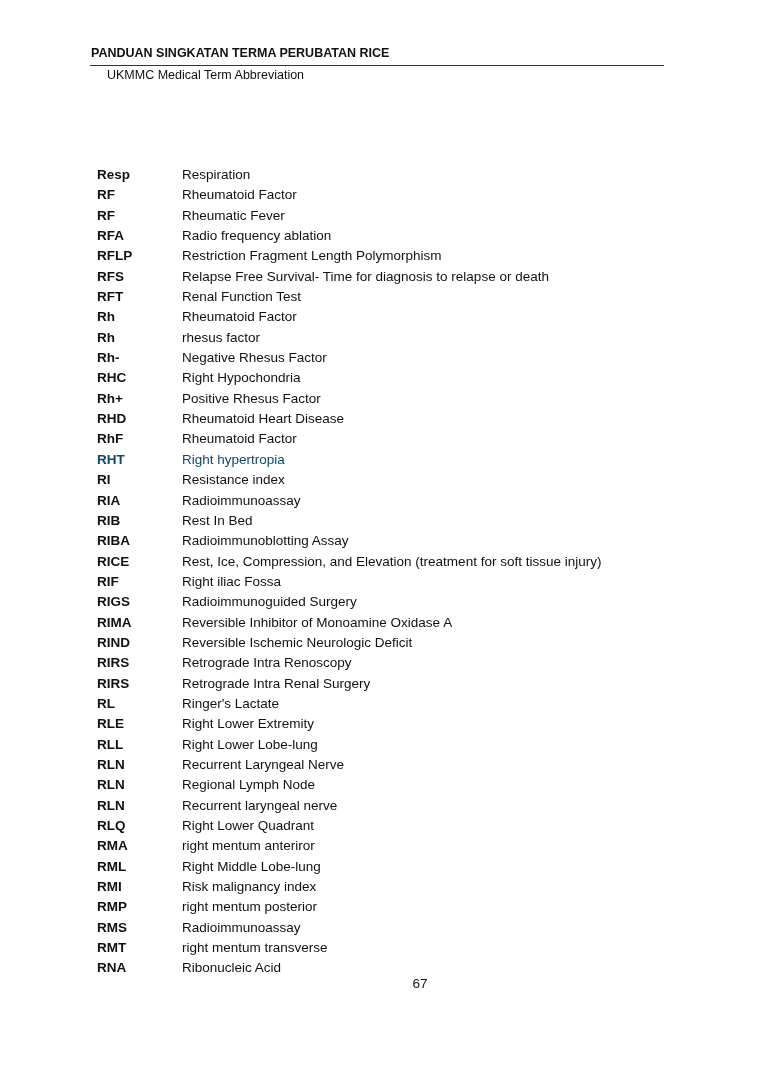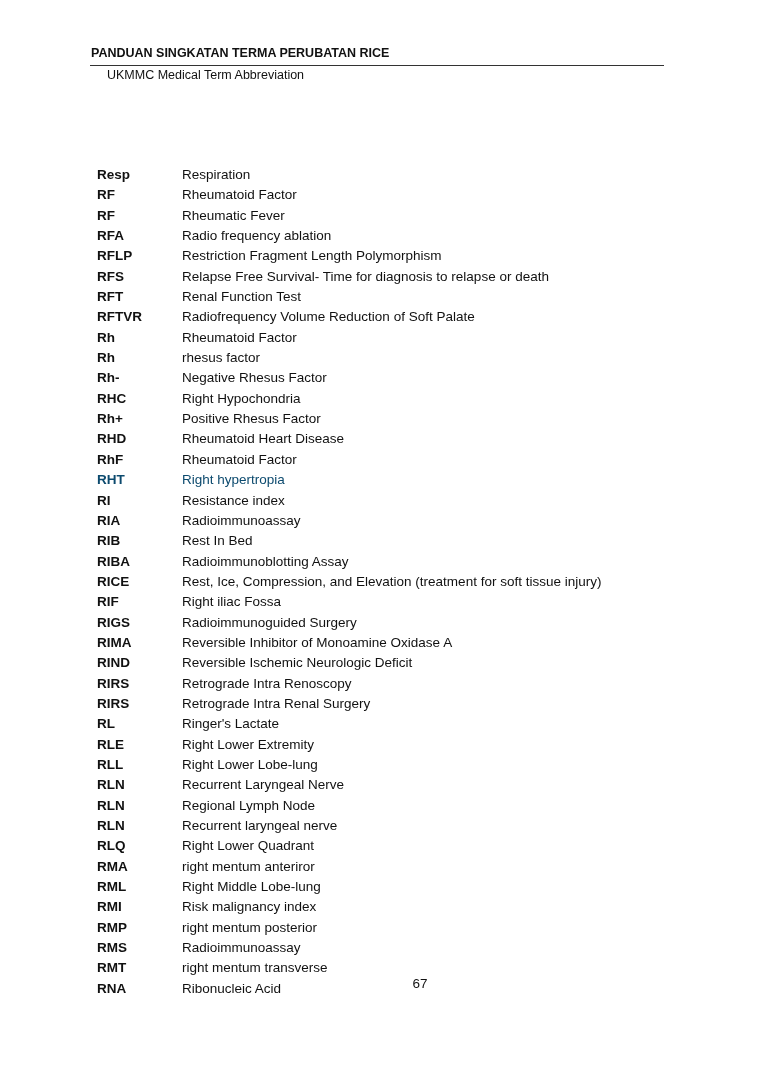--- a/index.html
+++ b/index.html
@@ -45,24 +45,20 @@
       <span class="abbr">RFLP</span>
       <span class="def">Restriction Fragment Length Polymorphism</span>
     </div>
     <div class="entry">
       <span class="abbr">RFS</span>
       <span class="def">Relapse Free Survival- Time for diagnosis to relapse or death</span>
     </div>
     <div class="entry">
       <span class="abbr">RFT</span>
       <span class="def">Renal Function Test</span>
-    </div>
-    <div class="entry">
-      <span class="abbr">RFTVR</span>
-      <span class="def">Radiofrequency Volume Reduction of Soft Palate</span>
     </div>
     <div class="entry">
       <span class="abbr">Rh</span>
       <span class="def">Rheumatoid Factor</span>
     </div>
     <div class="entry">
       <span class="abbr">Rh</span>
       <span class="def">rhesus factor</span>
     </div>
     <div class="entry">

